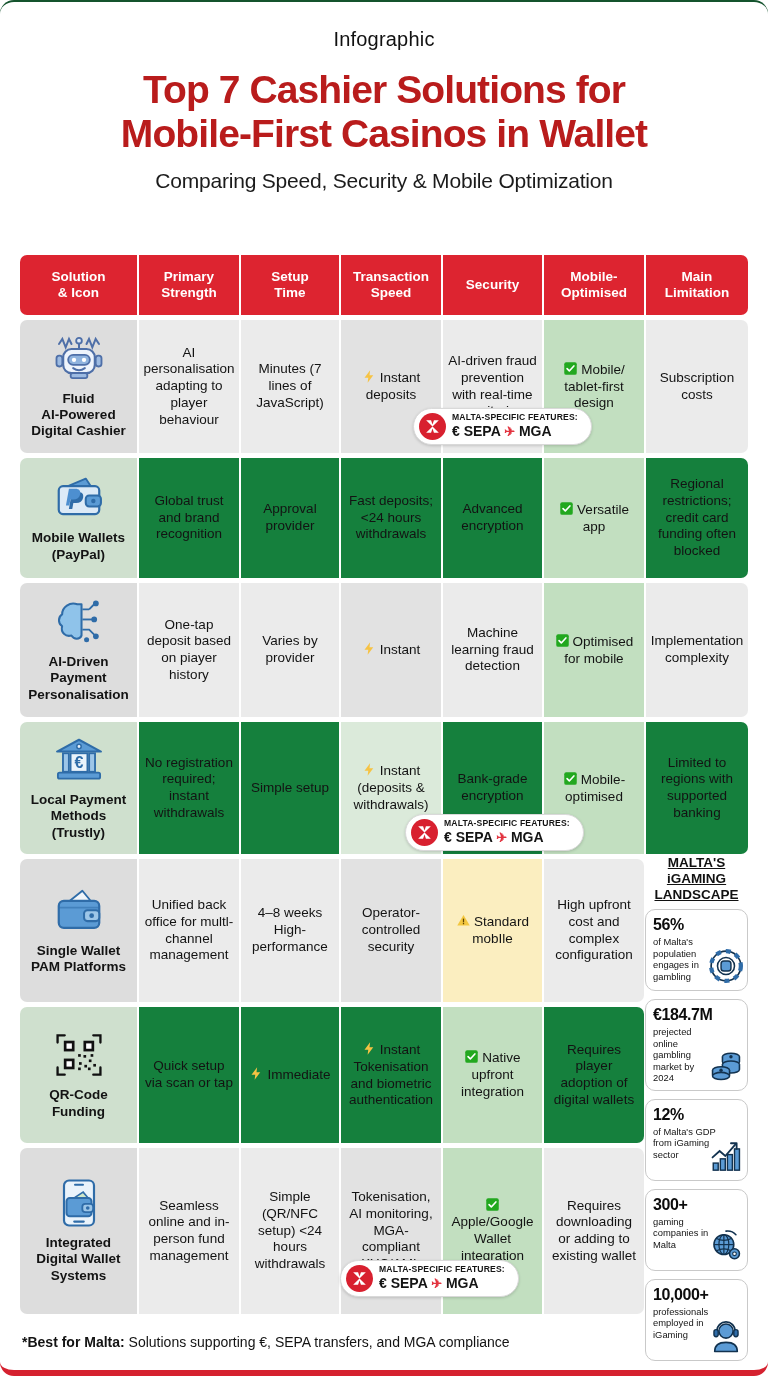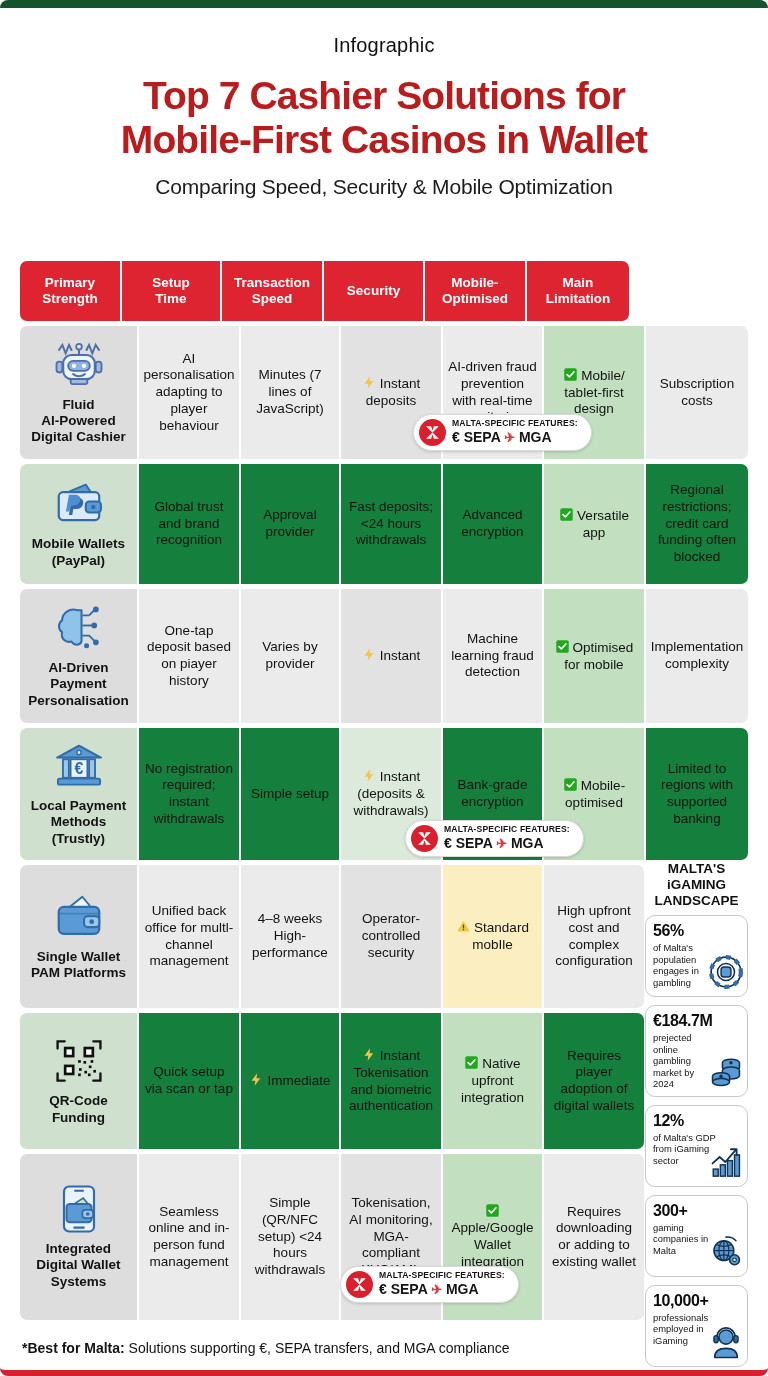--- a/index.html
+++ b/index.html
@@ -6,23 +6,23 @@
   html, body {
     width: 768px; height: 1376px;
     background: #ffffff;
     font-family: "Liberation Sans", sans-serif;
     overflow: hidden;
   }
   #page {
     position: relative;
     width: 768px; height: 1376px;
     background: #ffffff;
-    border-top: 8px solid #14532d;
+    border-top: 2px solid #14532d;
     border-bottom: 6px solid #d5212f;
-    border-radius: 8px;
+    border-radius: 14px;
     overflow: hidden;
   }
 
   
   .hdr { text-align: center; padding-top: 26px; }
   .eyebrow {
     font-size: 20px; font-weight: 400; color: #111; letter-spacing: .2px;
   }
   .title {
     font-size: 39px; font-weight: 700; color: #b91c1c;
@@ -122,21 +122,21 @@
   }
   .malta-badge .txt { line-height: 1.12; }
   .malta-badge .t1 { font-size: 8.6px; font-weight: 700; color: #141414; letter-spacing: .15px; }
   .malta-badge .t2 { font-size: 14px;  font-weight: 700; color: #141414; margin-top: 1px; }
   .malta-badge .t2 .plane { color: #e2333f; font-size: 13px; }
 
   
   .side { position: absolute; left: 645px; top: 853px; width: 103px; }
   .side-title {
     text-align: center; font-weight: 700; font-size: 13.5px;
-    line-height: 1.17; color: #111; margin-bottom: 7px;
+    line-height: 1.17; color: #111; margin-bottom: 7px; text-decoration: underline;
   }
   .stat {
     border: 1.4px solid #c9c9c9; border-radius: 10px;
     background: #fff; padding: 6px 7px;
     margin-bottom: 8px; position: relative;
     min-height: 82px;
   }
   .stat .big { font-size: 16px; font-weight: 700; color: #0c0c0c; letter-spacing: -.4px; }
   .stat .desc { font-size: 9.4px; line-height: 1.22; color: #141414; margin-top: 2px; width: 64px; }
   .stat .sico { position: absolute; right: 4px; bottom: 7px; width: 34px; height: 34px; }
@@ -158,20 +158,23 @@
     <div class="title">
       <div>Top 7 Cashier Solutions for</div>
       <div>Mobile-First Casinos in Wallet</div>
     </div>
     <div class="subtitle">Comparing Speed, Security &amp; Mobile Optimization</div>
   </div>
 
   <div class="table">
 
     <div class="grid-row">
+      <div class="hcell c1">
+        <span><span>Solution</span><br><span>&amp; Icon</span></span>
+      </div>
       <div class="hcell c2">
         <span><span>Primary</span><br><span>Strength</span></span>
       </div>
       <div class="hcell c3">
         <span><span>Setup</span><br><span>Time</span></span>
       </div>
       <div class="hcell c4">
         <span><span>Transaction</span><br><span>Speed</span></span>
       </div>
       <div class="hcell c5">Security</div>

